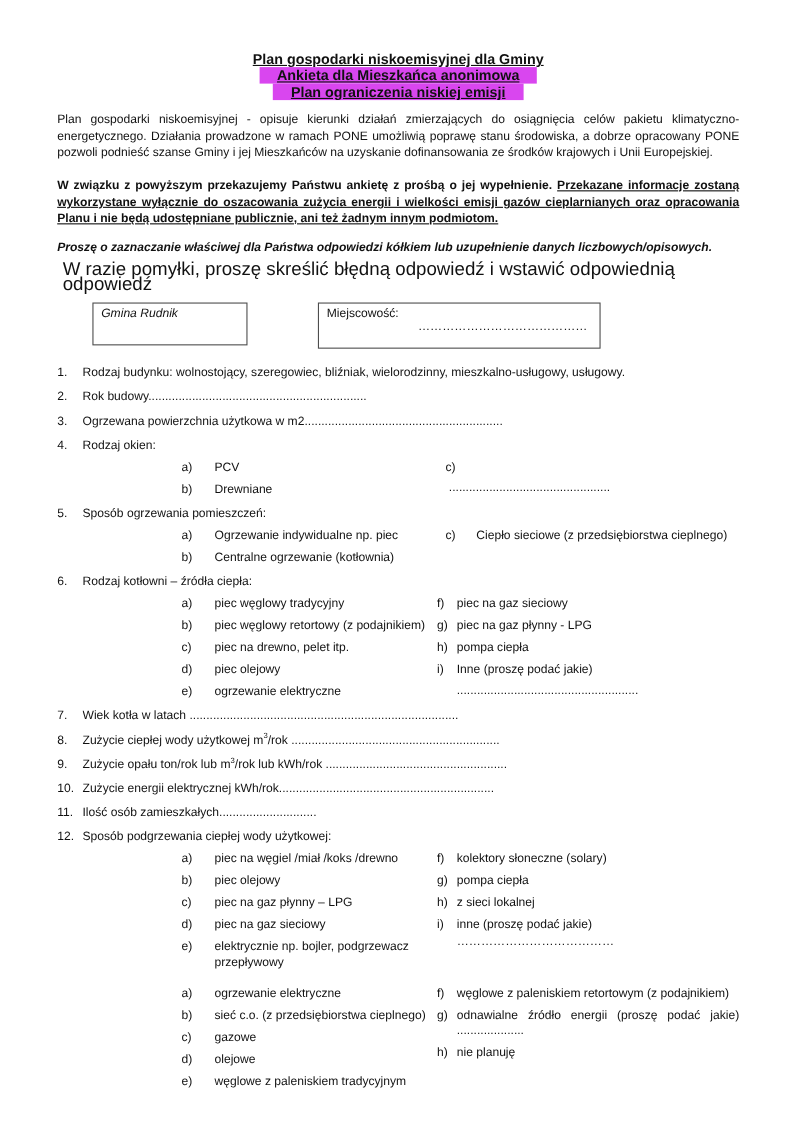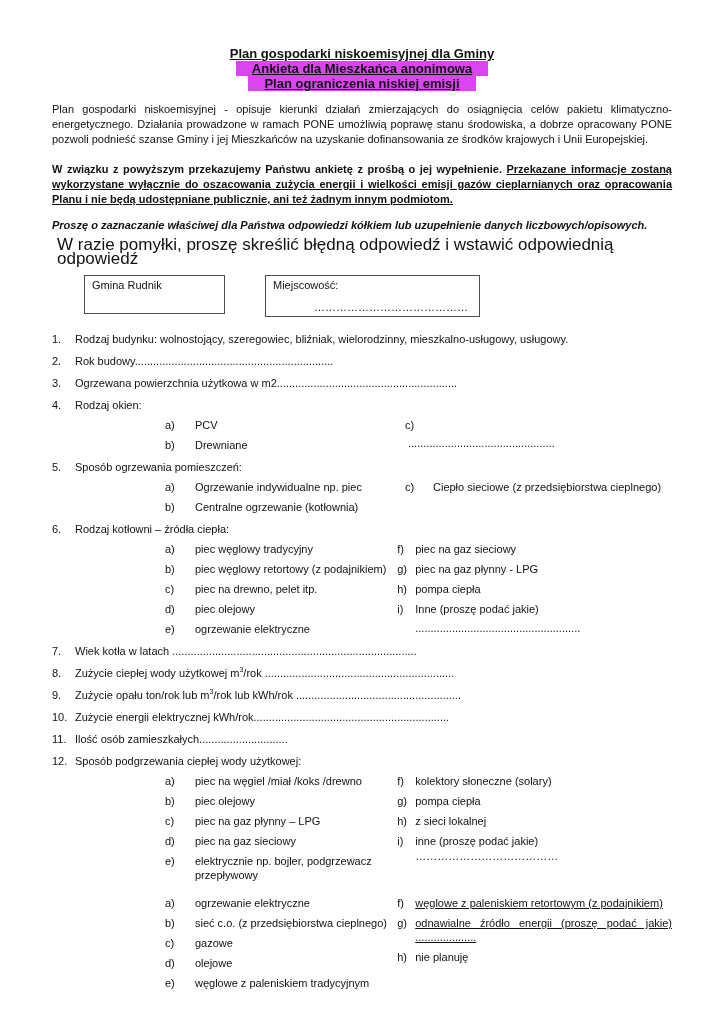--- a/index.html
+++ b/index.html
@@ -9,41 +9,41 @@
   .titles .t{text-decoration:underline;}
   .titles .hl{background:#d946ef;padding:0 16px;margin-top:12px;}
   .para{font-size:11px;line-height:15px;text-align:justify;}
   .p1{margin-top:11px;}
   .p2{margin-top:15px;font-weight:bold;}
   .p2 .u{text-decoration:underline;}
   .instr{margin-top:10px;font-size:11px;line-height:14px;font-weight:bold;font-style:italic;}
   .note{margin-top:6px;padding-left:5px;font-size:17px;line-height:14px;}
   .boxes{margin-top:9px;display:flex;align-items:flex-start;font-size:11px;}
   .gbox{box-sizing:border-box;border:1px solid #4d4d4d;background:#fff;}
-  .box-gmina{margin-left:32px;width:141px;height:39px;padding:3px 7px;}
-  .box-miejsc{margin-left:40px;width:215px;height:42px;padding:3px 7px;display:flex;flex-direction:column;justify-content:space-between;}
+  .box-gmina{margin-left:32px;width:141px;height:39px;padding:3px 7px;font-style:italic;}
+  .box-miejsc{margin-left:64px;width:257px;height:42px;padding:3px 7px;display:flex;flex-direction:column;justify-content:flex-start;}
   .box-miejsc .fdots{text-align:right;padding-right:4px;line-height:12px;}
   .qlist{margin-top:15px;font-size:11px;}
   .qblock{margin-top:8px;}
   .qrow{display:flex;line-height:14px;}
   .qnum{flex:0 0 23px;}
   .qtext{flex:1;white-space:nowrap;overflow:hidden;}
   .q13 .qrow{padding-left:6px;}
   sup{font-size:7px;vertical-align:super;line-height:0;}
   .opts{display:flex;align-items:flex-start;}
   .col{display:flex;flex-direction:column;}
   .col-l{margin-left:113px;width:240px;}
   .col-r{margin-left:auto;width:267px;}
   .col-r.w2{width:284px;}
   .opt{display:flex;margin-top:6px;line-height:14px;}
   .opt .ltr{flex:0 0 30px;}
   .col-r .opt .ltr{flex:0 0 28px;}
   .col-r.w2 .opt .ltr{flex:0 0 18px;}
   .opt .lbl{flex:1;}
-  .lbl.just{text-align:justify;text-decoration:underline;}
+  .lbl.just{text-align:justify;}
   .nowrap{white-space:nowrap;}
   .dotsrow{margin-top:5px;}
   .dotsrow.tight{margin-top:1px;}
   .q4dots{margin-left:3px;}
 </style>
 </head>
 <body>
 
 <div class="page">
 

